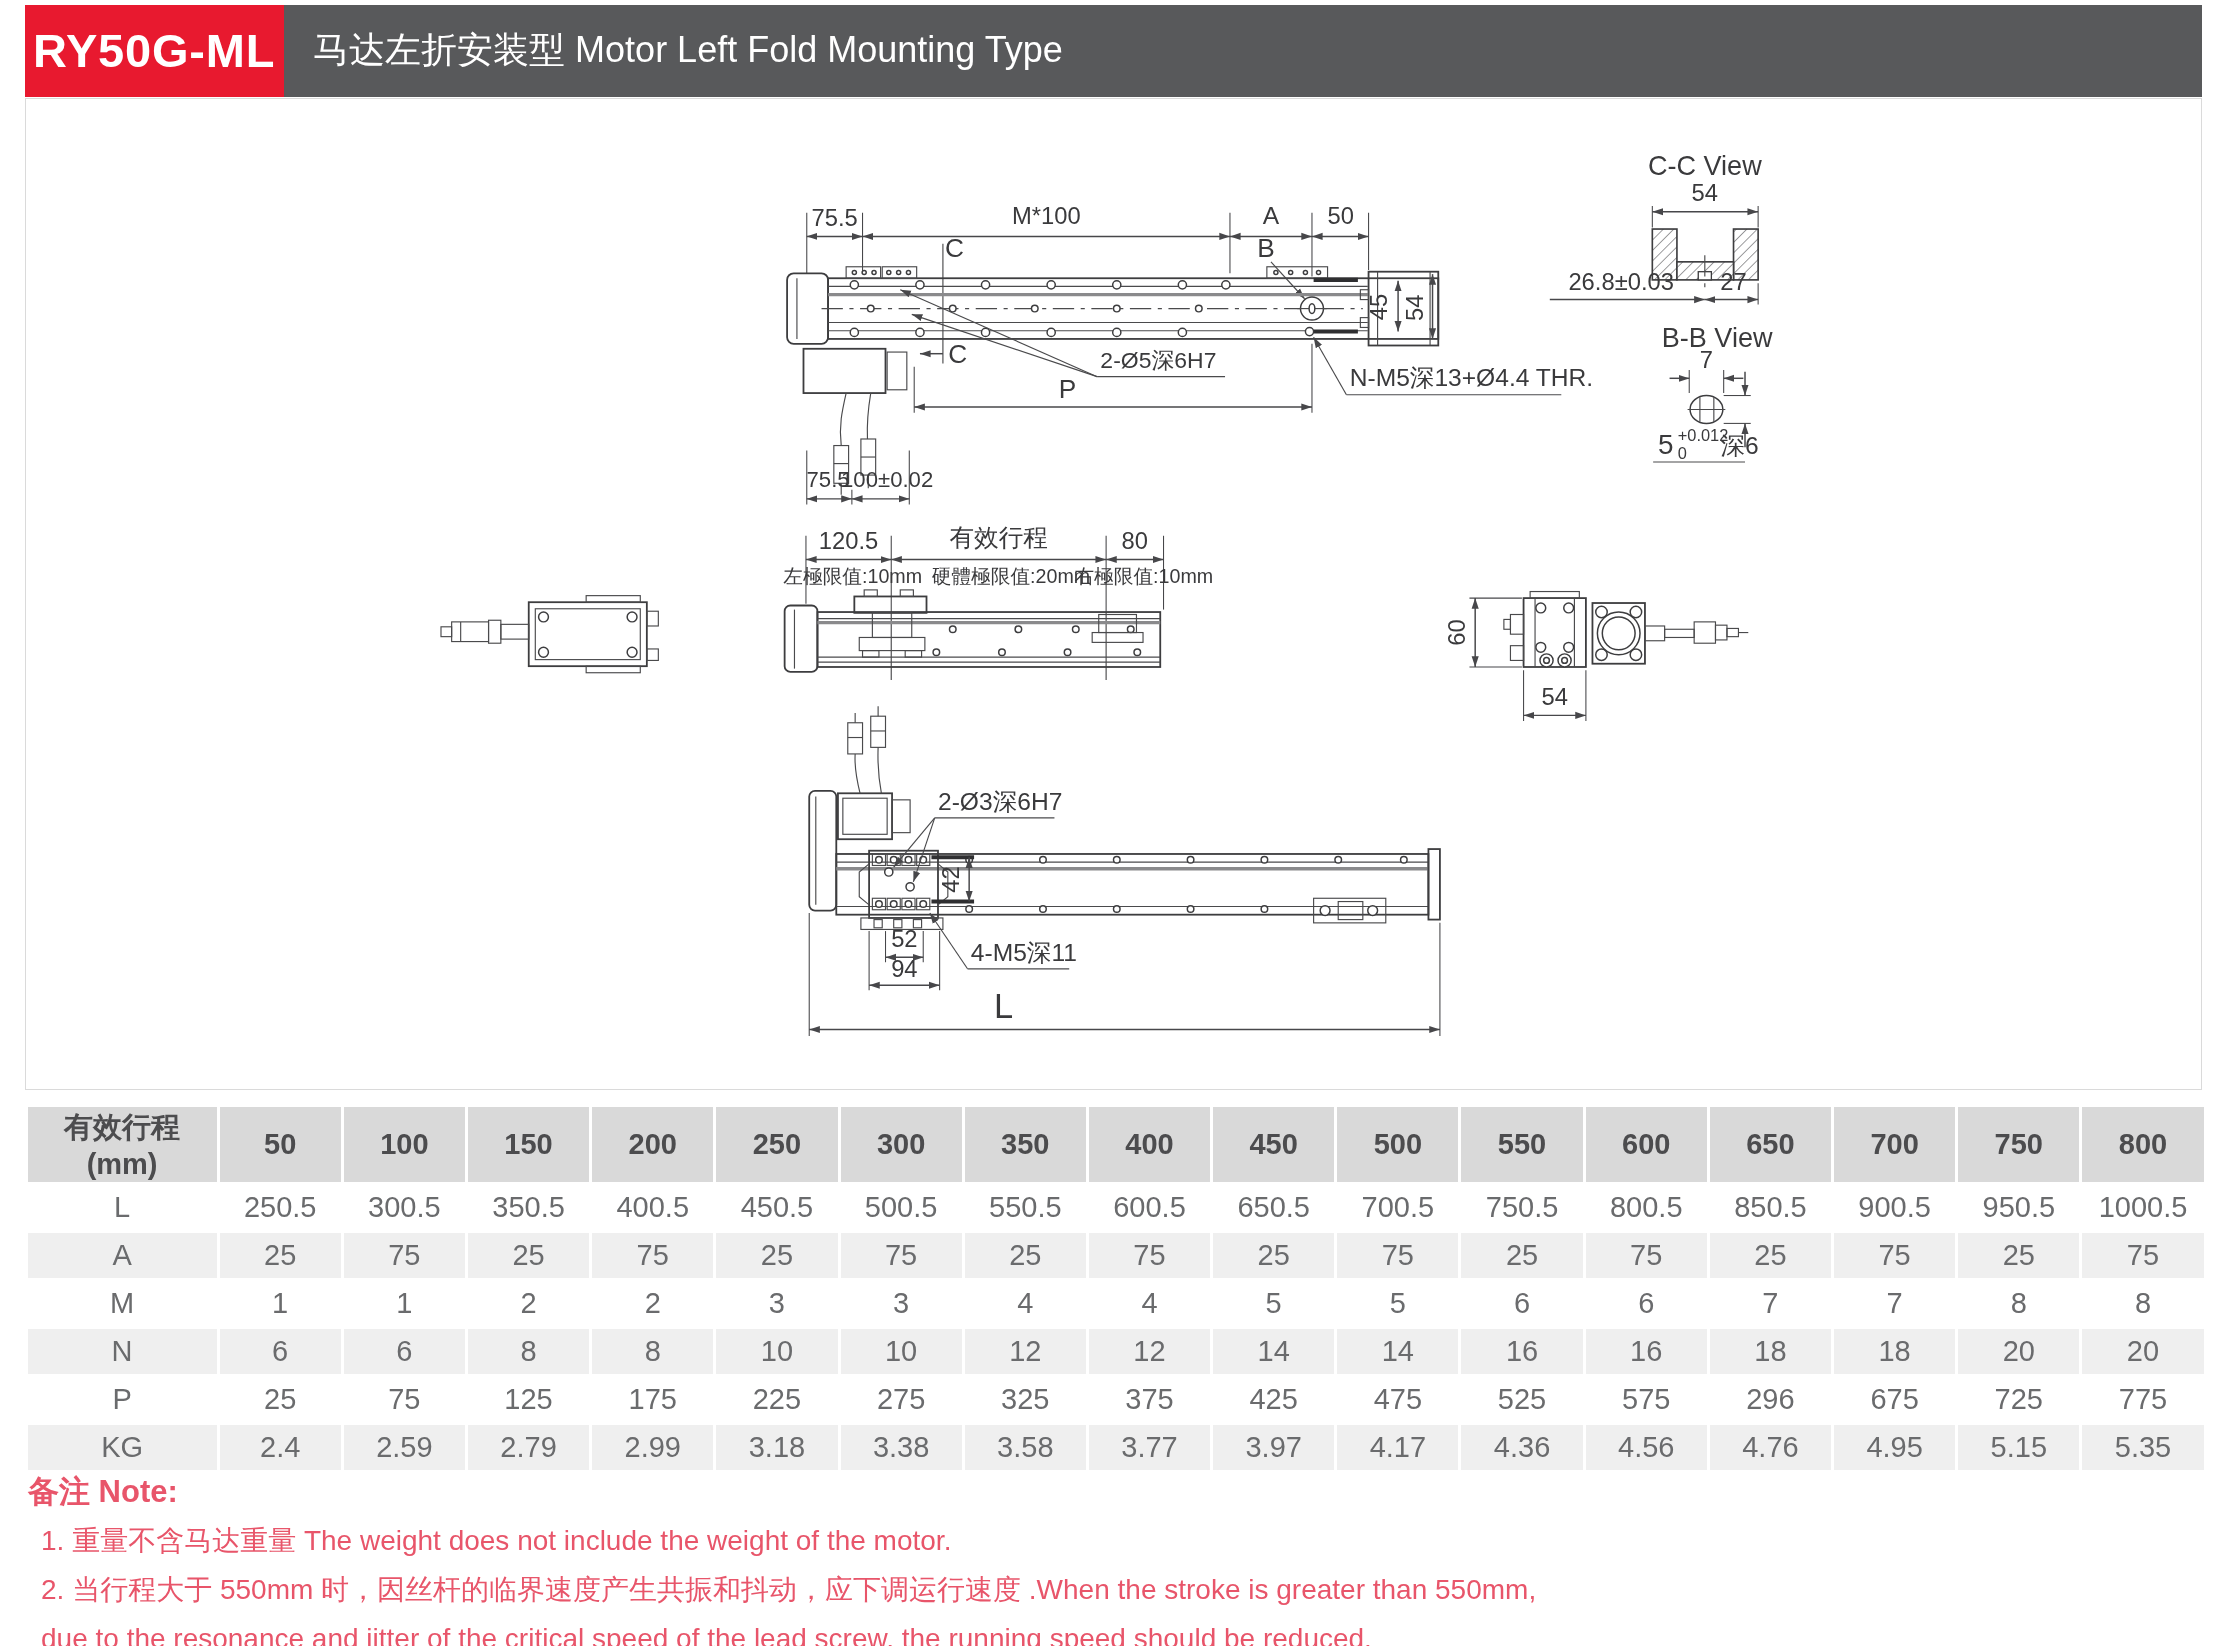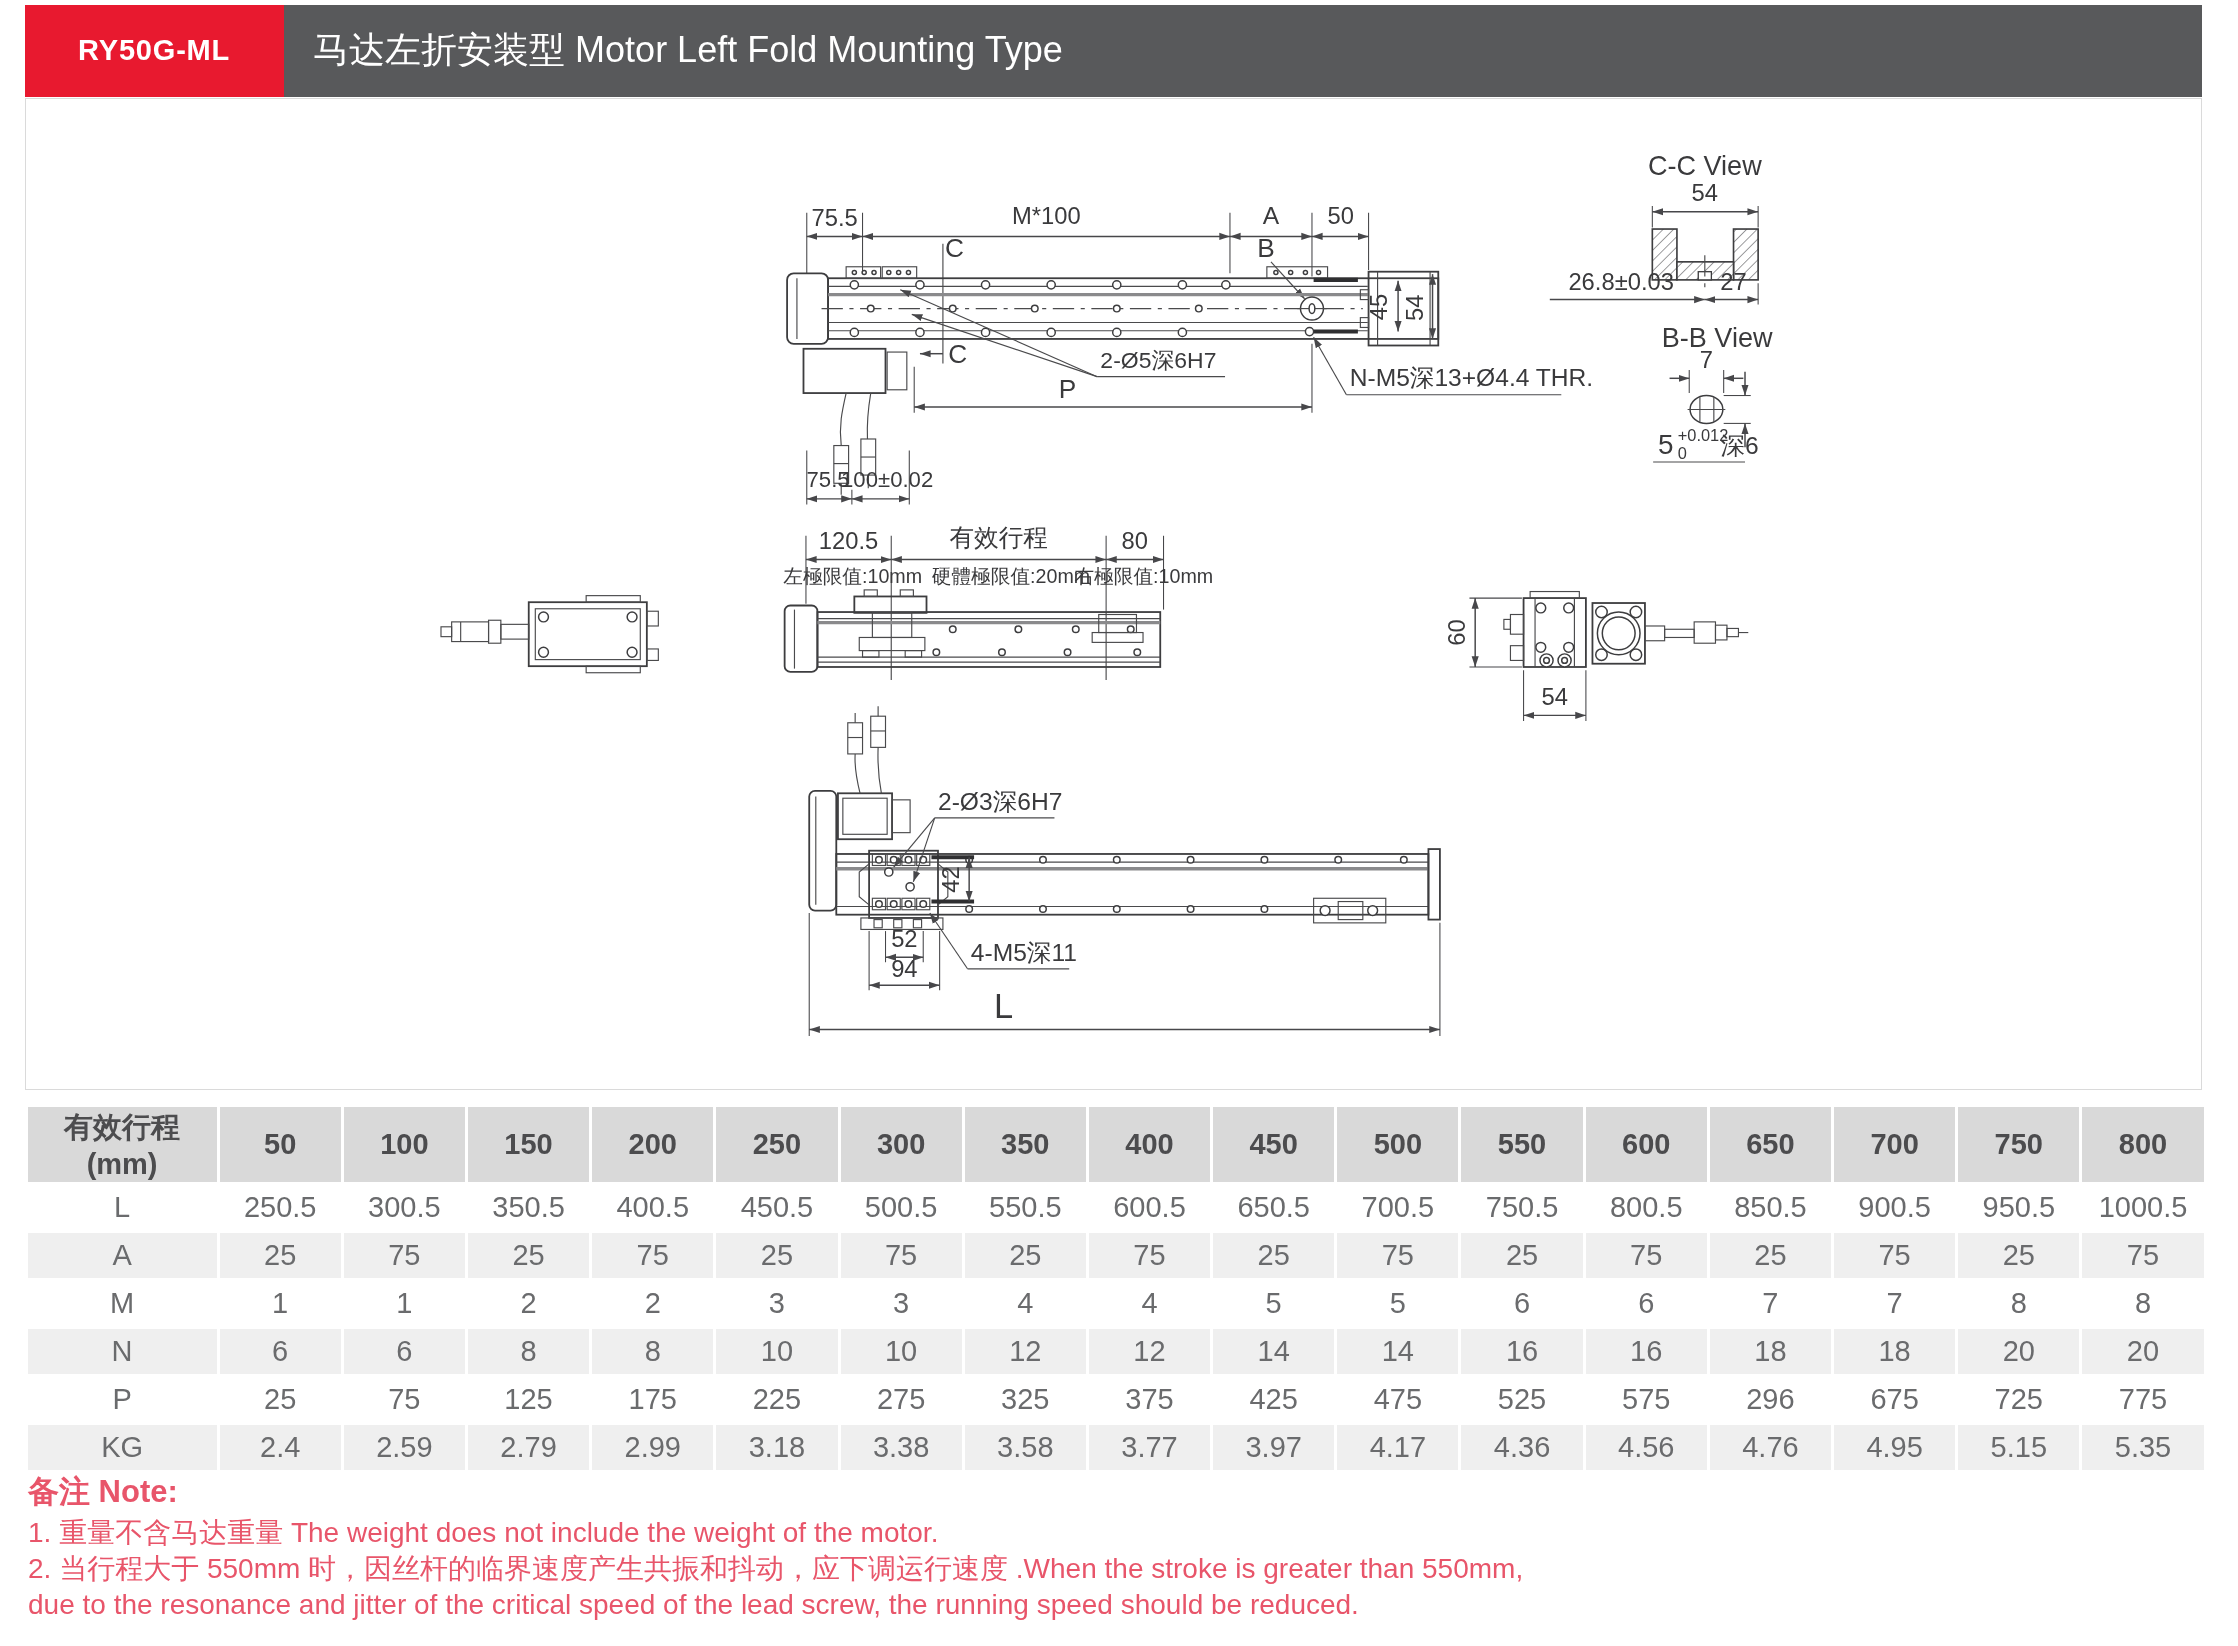--- a/index.html
+++ b/index.html
@@ -1,21 +1,21 @@
 <!DOCTYPE html>
 <html style="font-size:13px"><head>
 <meta charset="utf-8">
 <style>
   html,body{margin:0;padding:0;background:#fff;}
   #app{position:relative;width:2239px;height:1647px;background:#fff;overflow:hidden;
        font-family:"Liberation Sans","DejaVu Sans",sans-serif;}
   
   .hdr{position:absolute;left:24.6px;top:4.9px;width:2177px;height:92px;display:flex;}
   .hdr .badge{width:259px;background:#e8192f;color:#fff;display:flex;align-items:center;
-              justify-content:center;font-size:29px;font-weight:bold;letter-spacing:0.8px;}
+              justify-content:center;font-size:47px;font-weight:bold;letter-spacing:0.8px;}
   .hdr .bar{flex:1;background:#58595b;color:#fff;display:flex;align-items:center;
             padding-left:29.5px;font-size:36px;}
   
   .panel{position:absolute;left:24.6px;top:98px;width:2177px;height:992px;
          border:1.6px solid #dadada;background:#fff;box-sizing:border-box;}
   .panel svg{display:block;width:100%;height:100%;}
   svg text{fill:#3a3a3c;font-family:"Liberation Sans","DejaVu Sans",sans-serif;}
   .out{stroke:#3d3d3f;stroke-width:2.2;fill:none;}
   .thin{stroke:#4a4a4c;stroke-width:1.4;fill:none;}
   .ext{stroke:#47474a;stroke-width:1.3;fill:none;}
@@ -30,21 +30,21 @@
   table.spec col.c0{width:189px;}
   table.spec thead th{background:#d9d9d9;color:#4c4c4e;font-weight:bold;height:51px;
                       text-align:center;vertical-align:middle;}
   table.spec tbody th,table.spec tbody td{font-weight:normal;color:#6a6b6d;height:43px;
                       text-align:center;vertical-align:middle;}
   table.spec tbody tr:nth-child(even) th,table.spec tbody tr:nth-child(even) td{background:#efefef;}
   table.spec tbody tr:nth-child(odd) th,table.spec tbody tr:nth-child(odd) td{background:#ffffff;}
   
   .notes{position:absolute;left:28px;top:1474px;color:#e8556a;font-size:28px;line-height:36px;}
   .notes .nh{font-weight:bold;font-size:31px;margin:0 0 4.9px 0;}
-  .notes p{margin:0;}
+  .notes p{margin:13px;}
 </style>
 </head>
 <body>
 
 <div id="app">
 
   <header class="hdr">
     <div class="badge">RY50G-ML</div>
     <div class="bar">马达左折安装型 Motor Left Fold Mounting Type</div>
   </header>

